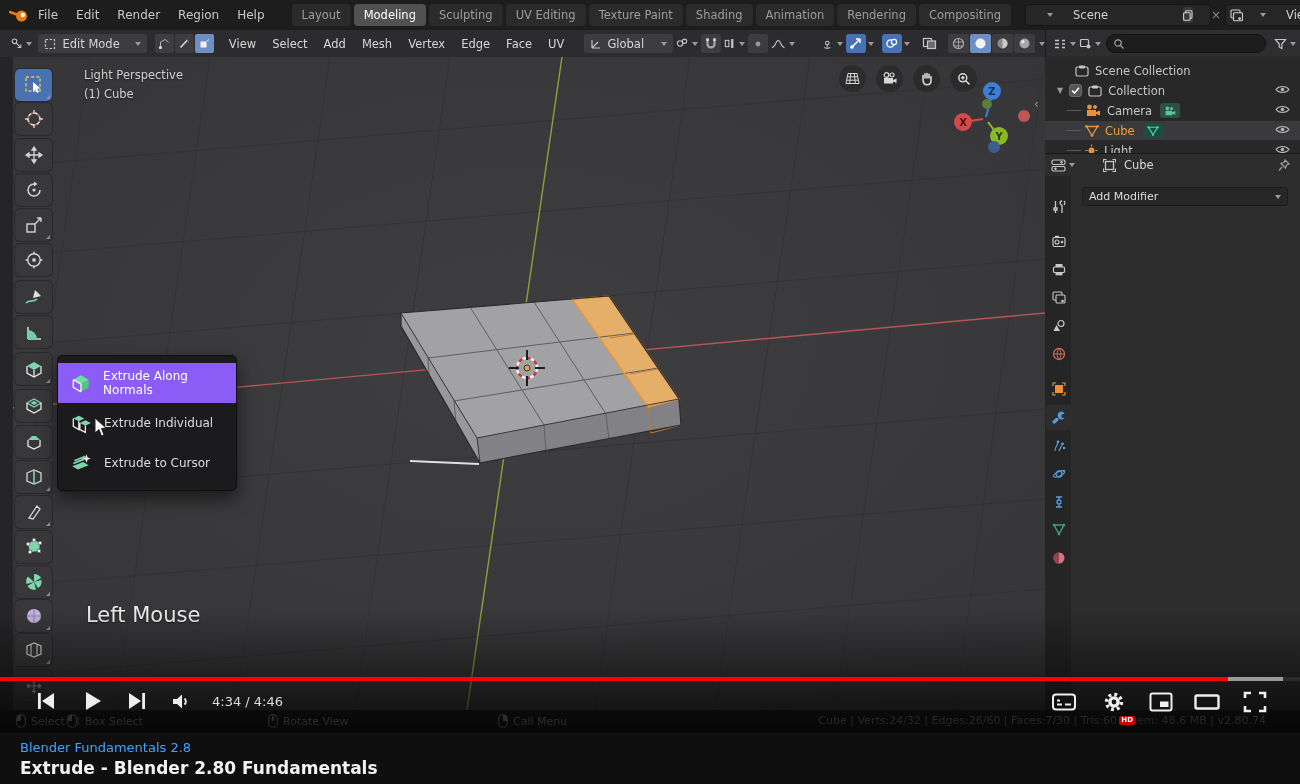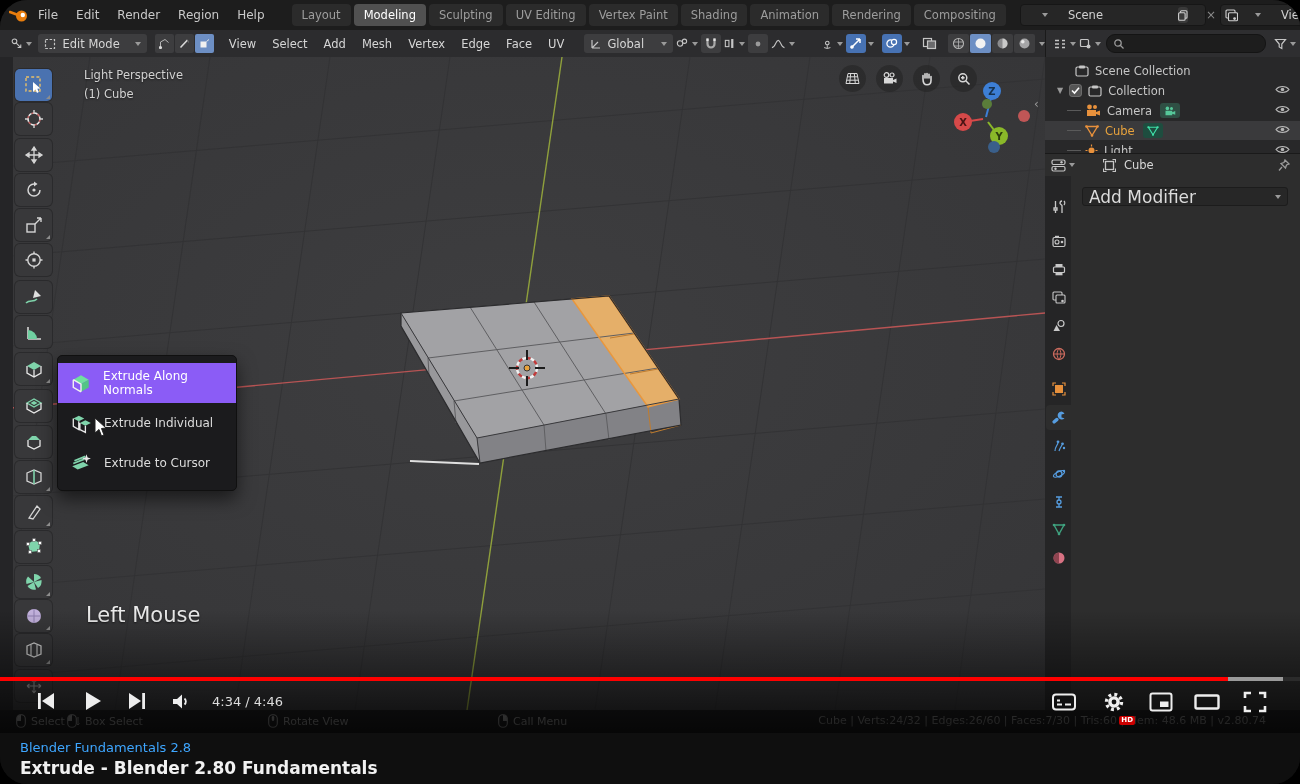--- a/index.html
+++ b/index.html
@@ -1,17 +1,17 @@
 <!DOCTYPE html>
 <html><head>
 <meta charset="utf-8">
 <style>
   html,body{margin:0;padding:0;background:#000;}
   .screen{position:relative;width:1300px;height:784px;background:#0f0f0f;overflow:hidden;
-          font-family:"DejaVu Sans","Liberation Sans",sans-serif;border-radius:27px;-webkit-font-smoothing:antialiased;}
+          font-family:"DejaVu Sans","Liberation Sans",sans-serif;-webkit-font-smoothing:antialiased;}
   .abs{position:absolute;}
   
   .topbar{left:0;top:0;width:1300px;height:30px;background:#1d1d1d;display:flex;align-items:center;
           font-size:12px;color:#c9c9c9;}
   .tmenu{padding:3px 9px;white-space:nowrap;}
   .tabs{display:flex;gap:3px;margin-left:18px;}
   .tab{padding:4px 10px;background:#2b2b2b;border-radius:4px;color:#9d9d9d;font-size:11.5px;white-space:nowrap;}
   .tab.on{background:#515151;color:#fff;}
   .idwidget{display:flex;align-items:center;background:#262626;border:1px solid #161616;border-radius:4px;
             height:20px;padding:0 2px 0 4px;margin-left:14px;color:#d0d0d0;font-size:11.5px;gap:14px;}
@@ -58,21 +58,21 @@
   .oname.cube{color:#e8a33d;}
   .badge{width:20px;height:15px;background:#2f4f44;border-radius:3px;display:flex;align-items:center;justify-content:center;margin-left:8px;}
   .eye{position:absolute;right:10px;top:3px;}
   
   .props{left:1045px;top:153px;width:255px;height:557px;background:#2d2d2d;border-top:1px solid #1a1a1a;}
   .ptabstrip{position:absolute;left:0;top:22px;width:26px;height:535px;background:#252526;}
   .ptab{position:absolute;left:1px;width:25px;height:25px;display:flex;align-items:center;justify-content:center;border-radius:4px 0 0 4px;}
   .ptab.on{background:#2d2d2d;}
   .phdr{position:absolute;left:0;top:0;width:255px;height:22px;display:flex;align-items:center;font-size:11.5px;color:#d6d6d6;}
   .addmod{position:absolute;left:37px;top:33px;width:206px;height:19px;background:#272727;border:1px solid #1c1c1c;border-radius:3px;
-          display:flex;align-items:center;font-size:17px;color:#dcdcdc;padding:0 6px;box-sizing:border-box;}
+          display:flex;align-items:center;font-size:11px;color:#dcdcdc;padding:0 6px;box-sizing:border-box;}
   
   .statusbar{left:0;top:710px;width:1300px;height:23px;background:#1d1d1e;font-size:11px;color:#8f8f8f;}
   .hint{position:absolute;top:4px;display:flex;align-items:center;gap:5px;white-space:nowrap;}
   
   .ytgrad{left:0;top:610px;width:1300px;height:123px;background:linear-gradient(to bottom,rgba(0,0,0,0),rgba(0,0,0,.78));pointer-events:none;}
   .ytbar{left:0;top:677px;width:1300px;height:4px;background:#2b2b2b;}
   .ytplayed{position:absolute;left:0;top:0;height:4px;background:#f00;}
   .ytbuf{position:absolute;top:0;height:4px;background:#9a9a9a;}
   .ytbtn{position:absolute;display:flex;align-items:center;justify-content:center;}
   .yttime{position:absolute;left:212px;top:694px;color:#ddd;font-size:13px;}
@@ -99,21 +99,21 @@
     <span class="tmenu">File</span>
     <span class="tmenu">Edit</span>
     <span class="tmenu">Render</span>
     <span class="tmenu">Region</span>
     <span class="tmenu">Help</span>
     <div class="tabs">
       <span class="tab">Layout</span>
       <span class="tab on">Modeling</span>
       <span class="tab">Sculpting</span>
       <span class="tab">UV Editing</span>
-      <span class="tab">Vertex Paint</span>
+      <span class="tab">Texture Paint</span>
       <span class="tab">Shading</span>
       <span class="tab">Animation</span>
       <span class="tab">Rendering</span>
       <span class="tab">Compositing</span>
     </div>
     <div class="idwidget" style="width:178px;">
       <svg width="13" height="13" viewBox="0 0 13 13">
           <circle cx="8.5" cy="5" r="3.4" fill="none" stroke="#cfcfcf" stroke-width="1.2"></circle>
           <path d="M4.5 6 L1.5 11.5 L7.5 11.5 Z" fill="#cfcfcf"></path>
         </svg>

